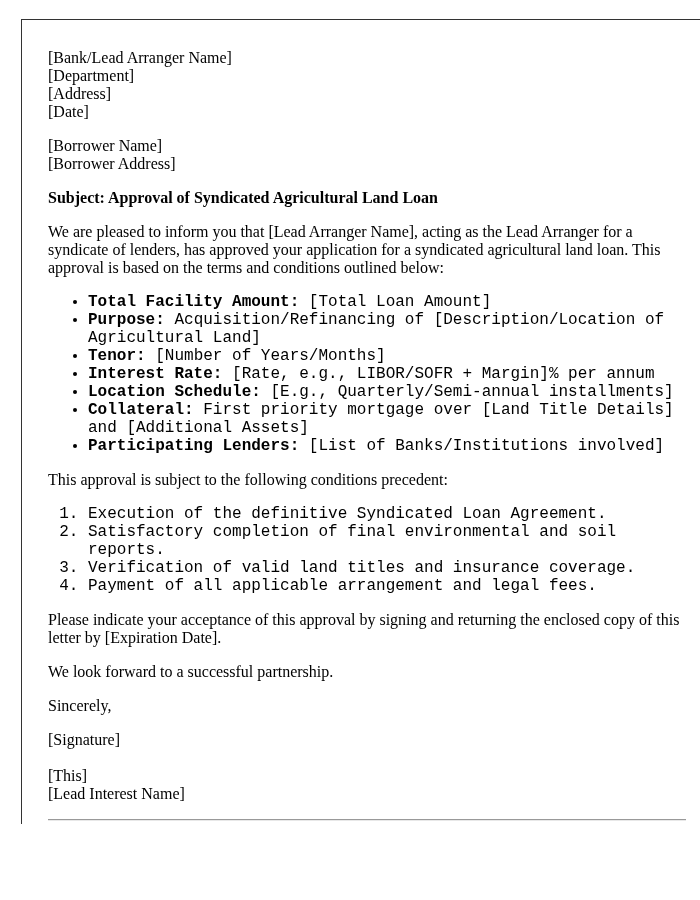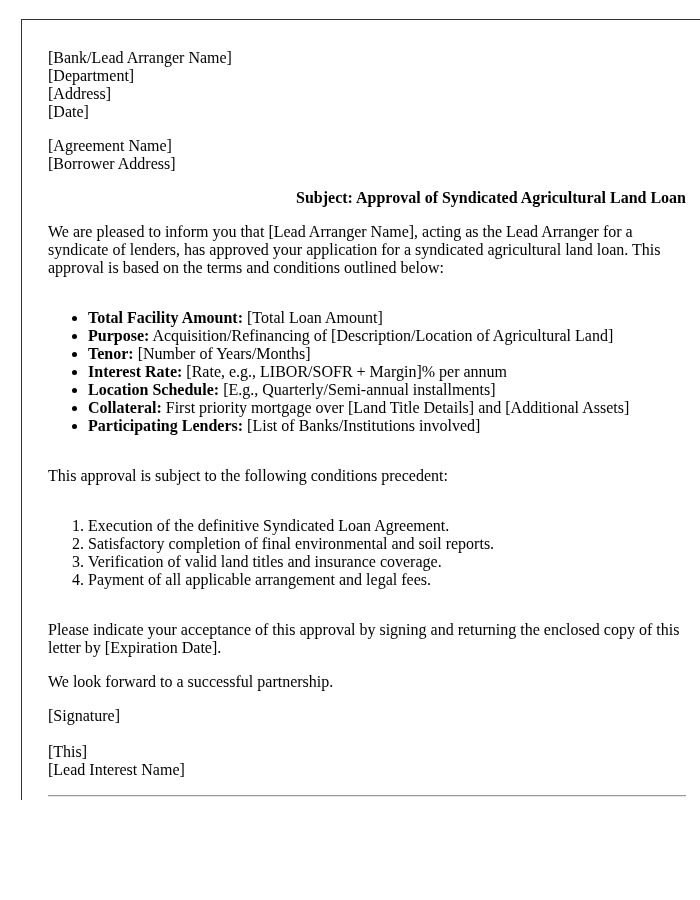--- a/index.html
+++ b/index.html
@@ -25,25 +25,25 @@
     padding: 13px 26px 1px 26px;
     background: #ffffff;
     font-size: 16px;
     line-height: 18px;
   }
   .page-frame p {
     margin: 16px 0;
   }
   .subject {
     font-weight: bold;
-    text-align: right;
   }
   ul.terms-list, ol.conditions-list {
-    margin: 32px 0;
+    margin: 16px 0;
     padding-left: 40px;
+    font-family: Liberation Mono, monospace;
   }
   ul.terms-list li, ol.conditions-list li {
     margin: 0;
   }
   ul.terms-list li b {
     font-weight: bold;
   }
   hr.footer-divider {
     border: none;
     border-top: 1px solid #999999;
@@ -58,21 +58,21 @@
 <div class="page-frame">
 
   <p>
     <span>[Bank/Lead Arranger Name]</span><br>
     <span>[Department]</span><br>
     <span>[Address]</span><br>
     <span>[Date]</span>
   </p>
 
   <p>
-    <span>[Agreement Name]</span><br>
+    <span>[Borrower Name]</span><br>
     <span>[Borrower Address]</span>
   </p>
 
   <p class="subject">Subject: Approval of Syndicated Agricultural Land Loan</p>
 
 
   <p>We are pleased to inform you that [Lead Arranger Name], acting as the Lead Arranger for a syndicate of lenders, has approved your application for a syndicated agricultural land loan. This approval is based on the terms and conditions outlined below:</p>
 
   <ul class="terms-list">
     <li><b>Total Facility Amount:</b> <span>[Total Loan Amount]</span></li>
@@ -90,20 +90,21 @@
     <li>Execution of the definitive Syndicated Loan Agreement.</li>
     <li>Satisfactory completion of final environmental and soil reports.</li>
     <li>Verification of valid land titles and insurance coverage.</li>
     <li>Payment of all applicable arrangement and legal fees.</li>
   </ol>
 
   <p>Please indicate your acceptance of this approval by signing and returning the enclosed copy of this letter by [Expiration Date].</p>
 
   <p>We look forward to a successful partnership.</p>
 
+  <p>Sincerely,</p>
 
   <p>
     <span>[Signature]</span><br>
     <br>
     <span>[This]</span><br>
     <span>[Lead Interest Name]</span>
   </p>
 
   <hr class="footer-divider">
 

